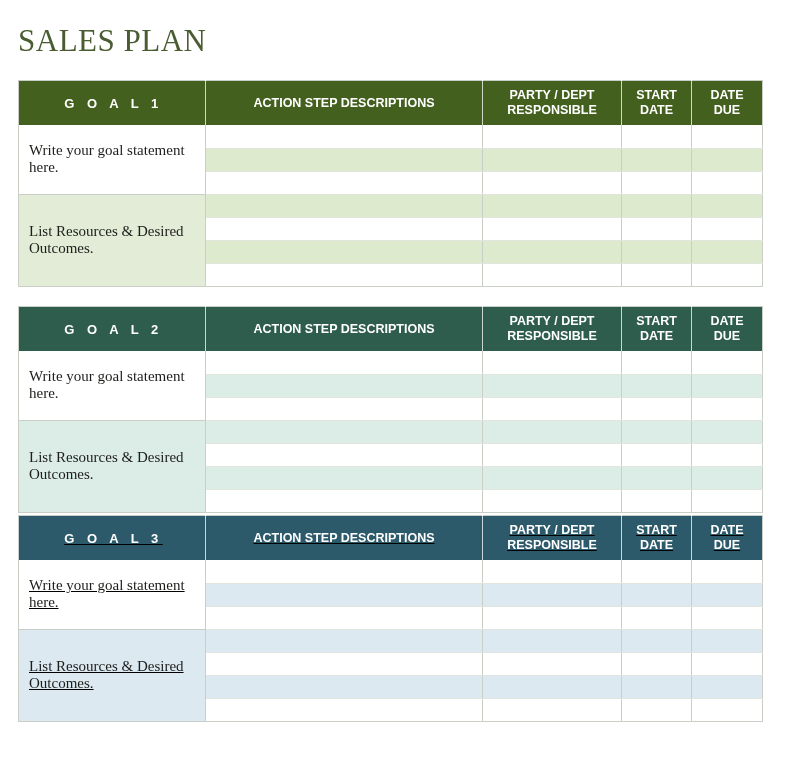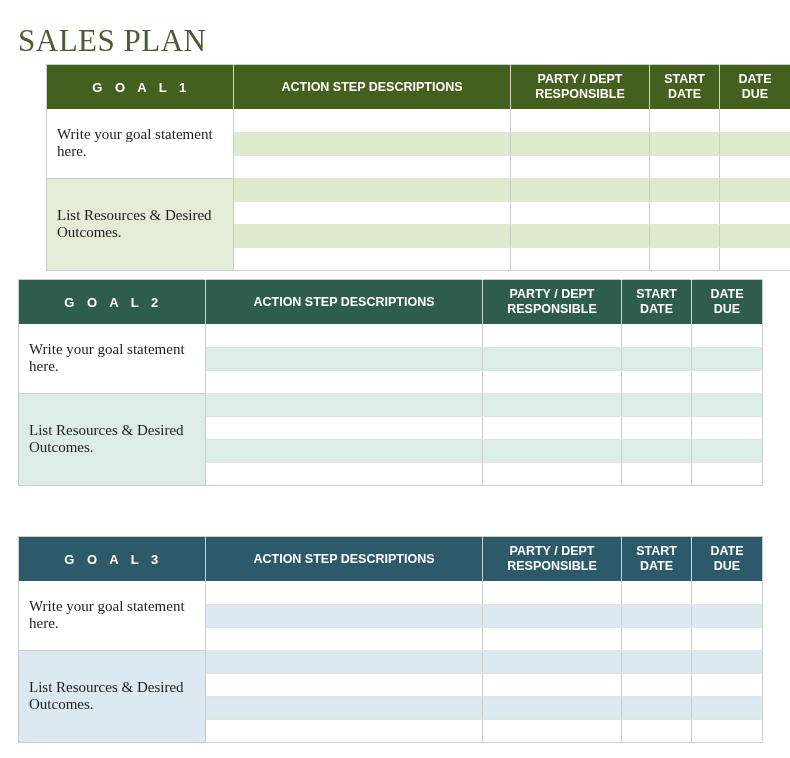--- a/index.html
+++ b/index.html
@@ -39,23 +39,23 @@
   .goal-table {
     position: absolute;
     left: 18px;
     width: 744px;
     border-collapse: collapse;
     table-layout: fixed;
     border: 1px solid #c9cfc6;
     background: #ffffff;
   }
 
-  #goal-table-1 { top: 64px; margin-left: 28px; }
-  #goal-table-2 { top: 279px; }
-  #goal-table-3 { top: 536px; }
+  #goal-table-1 { top: 80px; }
+  #goal-table-2 { top: 306px; }
+  #goal-table-3 { top: 515px; text-decoration: underline; }
 
   .goal-table col.c-goal   { width: 187px; }
   .goal-table col.c-action { width: 277px; }
   .goal-table col.c-party  { width: 139px; }
   .goal-table col.c-start  { width: 70px;  }
   .goal-table col.c-due    { width: 71px;  }
 
   
   .goal-table thead th {
     color: #ffffff;

